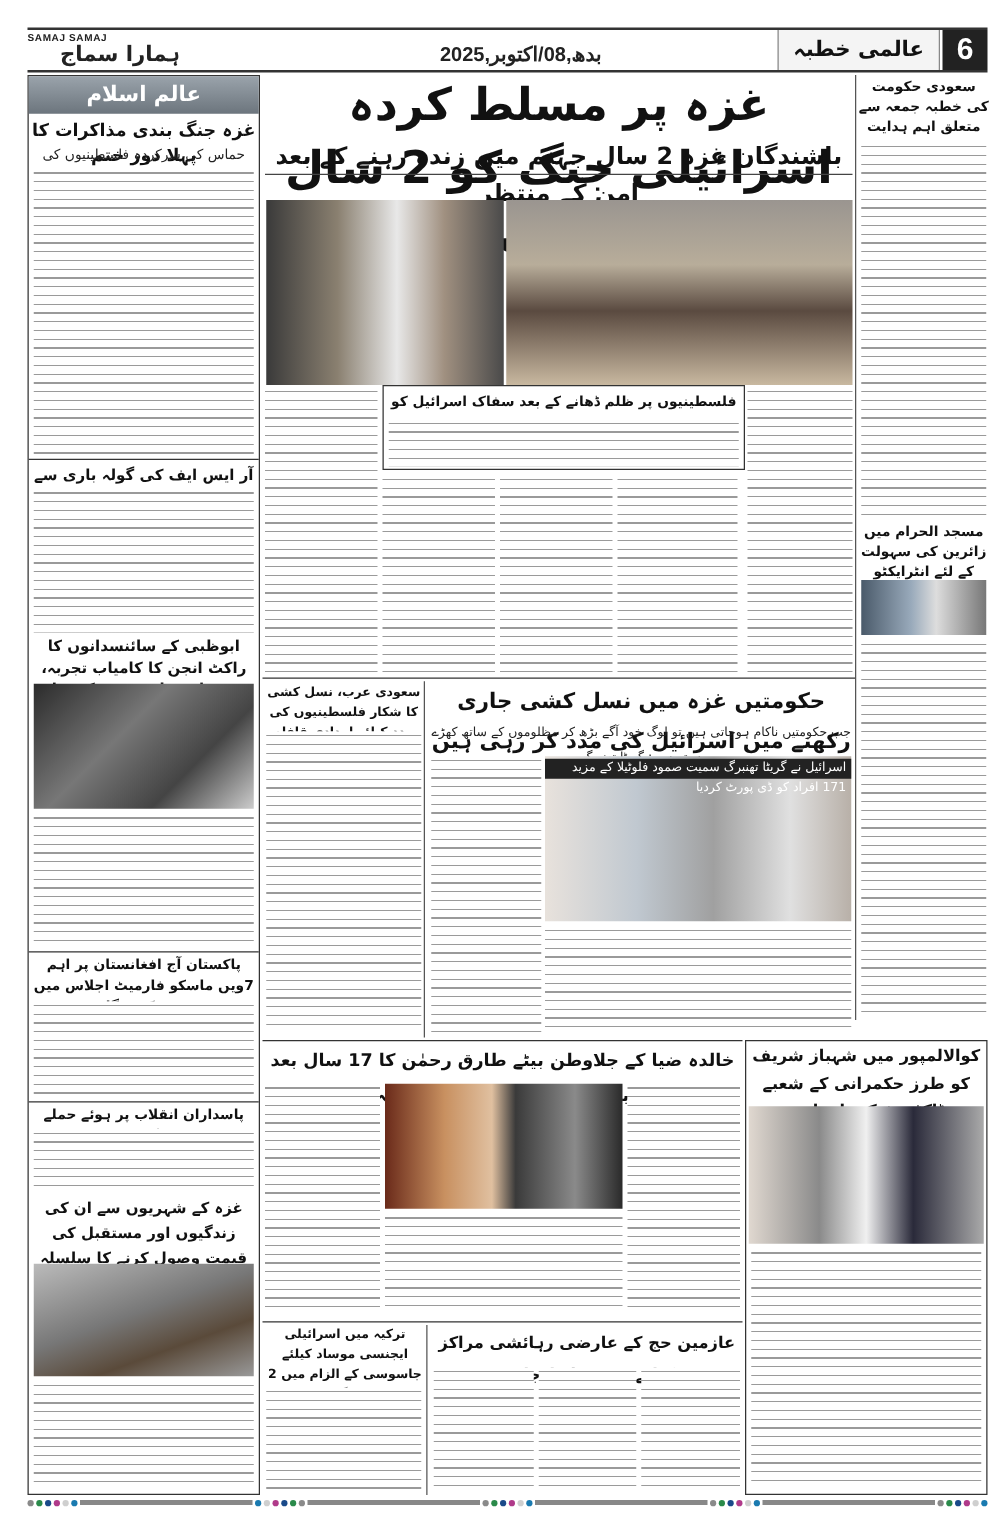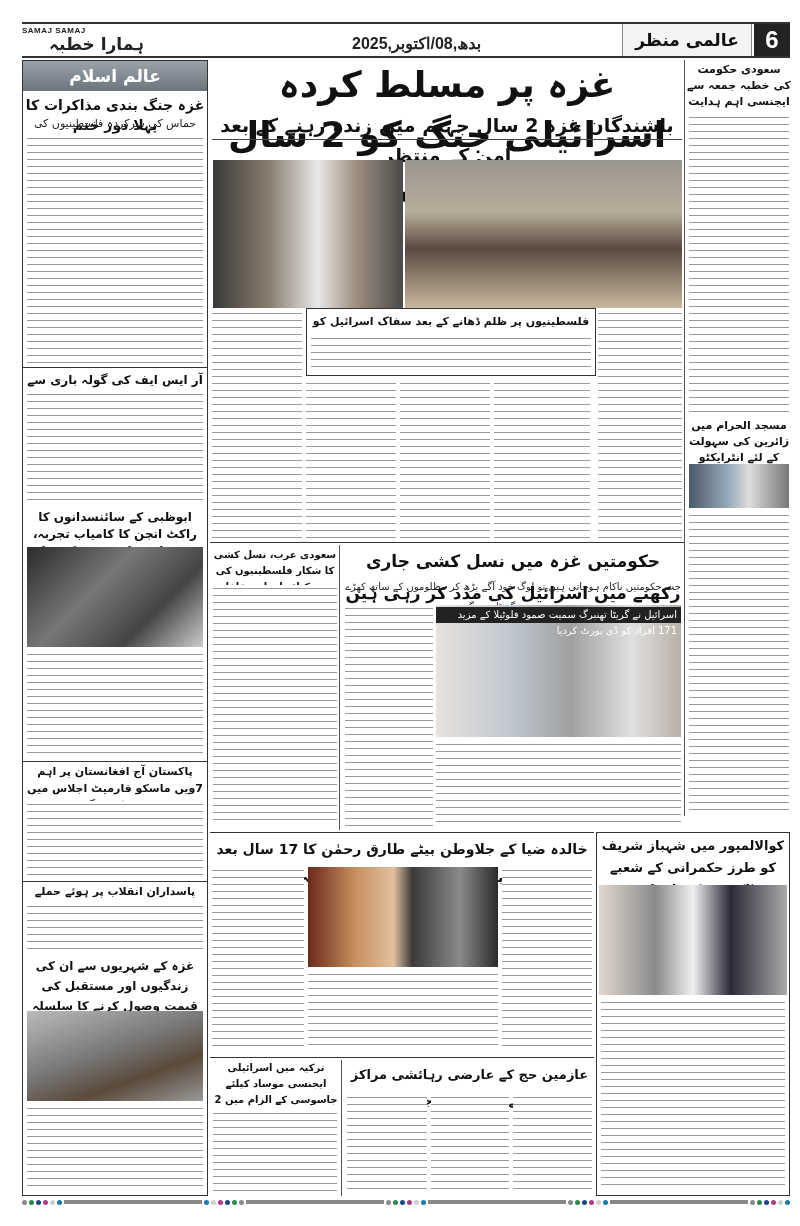--- a/index.html
+++ b/index.html
@@ -28,24 +28,24 @@
 .dots{display:flex;gap:2px;align-items:center}
 .dot{width:5px;height:5px;border-radius:50%}
 .seg{height:4px;background:#888;flex:1}
 </style>
 </head>
 <body>
 
 <div class="abs masthead">
   <div class="abs logo">
     <div class="logo-en">SAMAJ SAMAJ</div>
-    <div class="logo-ur">ہمارا خطبہ</div>
+    <div class="logo-ur">ہمارا سماج</div>
   </div>
   <div class="abs dateline">بدھ,08/اکتوبر,2025</div>
-  <div class="abs section-box">عالمی منظر</div>
+  <div class="abs section-box">عالمی خطبہ</div>
   <div class="abs page-num">6</div>
 </div>
 
 <div class="abs col-left">
   <div class="abs hl" style="left:2px;top:34px;width:180px;font-size:14px;line-height:20px">غزہ جنگ بندی مذاکرات کا پہلا دور ختم</div>
 
   <div class="abs alam-banner">عالم اسلام</div>
   <div class="abs sub" style="left:2px;top:54px;width:180px;font-size:11px;line-height:18px">حماس کی سرکردہ فلسطینیوں کی رہائی سمیت متعدد شرائط</div>
   <div class="abs body-lines" style="left:4px;top:74px;width:176px;height:230px"></div>
 
@@ -79,21 +79,21 @@
   <div class="abs hl" style="left:2px;top:2px;width:284px;font-size:11px;line-height:22px">فلسطینیوں پر ظلم ڈھانے کے بعد سفاک اسرائیل کو دنیا بھر میں تنہائی و رسوائی کا سامنا</div>
   <div class="abs body-lines" style="left:4px;top:26px;width:280px;height:38px"></div>
 </div>
 <div class="abs body-lines" style="left:212px;top:310px;width:90px;height:230px"></div>
 <div class="abs body-lines" style="left:306px;top:380px;width:90px;height:160px"></div>
 <div class="abs body-lines" style="left:400px;top:380px;width:90px;height:160px"></div>
 <div class="abs body-lines" style="left:494px;top:380px;width:96px;height:160px"></div>
 <div class="abs body-lines" style="left:598px;top:310px;width:84px;height:230px"></div>
 
 <div class="abs col-right">
-  <div class="abs hl" style="left:2px;top:2px;width:104px;font-size:11px;line-height:16px">سعودی حکومت کی خطبہ جمعہ سے ایجنسی اہم ہدایت</div>
+  <div class="abs hl" style="left:2px;top:2px;width:104px;font-size:11px;line-height:16px">سعودی حکومت کی خطبہ جمعہ سے متعلق اہم ہدایت</div>
   <div class="abs body-lines" style="left:4px;top:54px;width:100px;height:300px"></div>
   <div class="abs hl" style="left:2px;top:358px;width:104px;font-size:11px;line-height:16px">مسجد الحرام میں زائرین کی سہولت کے لئے انٹرایکٹو اسکرینیں نصب</div>
   <div class="abs photo" style="left:4px;top:404px;width:100px;height:44px;background:linear-gradient(90deg,#4a5a6a,#9ab 40%,#ddd 60%,#777)"></div>
   <div class="abs body-lines" style="left:4px;top:452px;width:100px;height:300px"></div>
 </div>
 
 <div class="abs rule" style="left:210px;top:542px;width:474px;height:1px"></div>
 
 <div class="abs" style="left:210px;top:545px;width:130px;height:285px;border-right:1px solid #555">
   <div class="abs hl" style="left:2px;top:2px;width:126px;font-size:10px;line-height:16px">سعودی عرب، نسل کشی کا شکار فلسطینیوں کی مدد کیلئے امدادی قافلہ غزہ روانہ</div>

